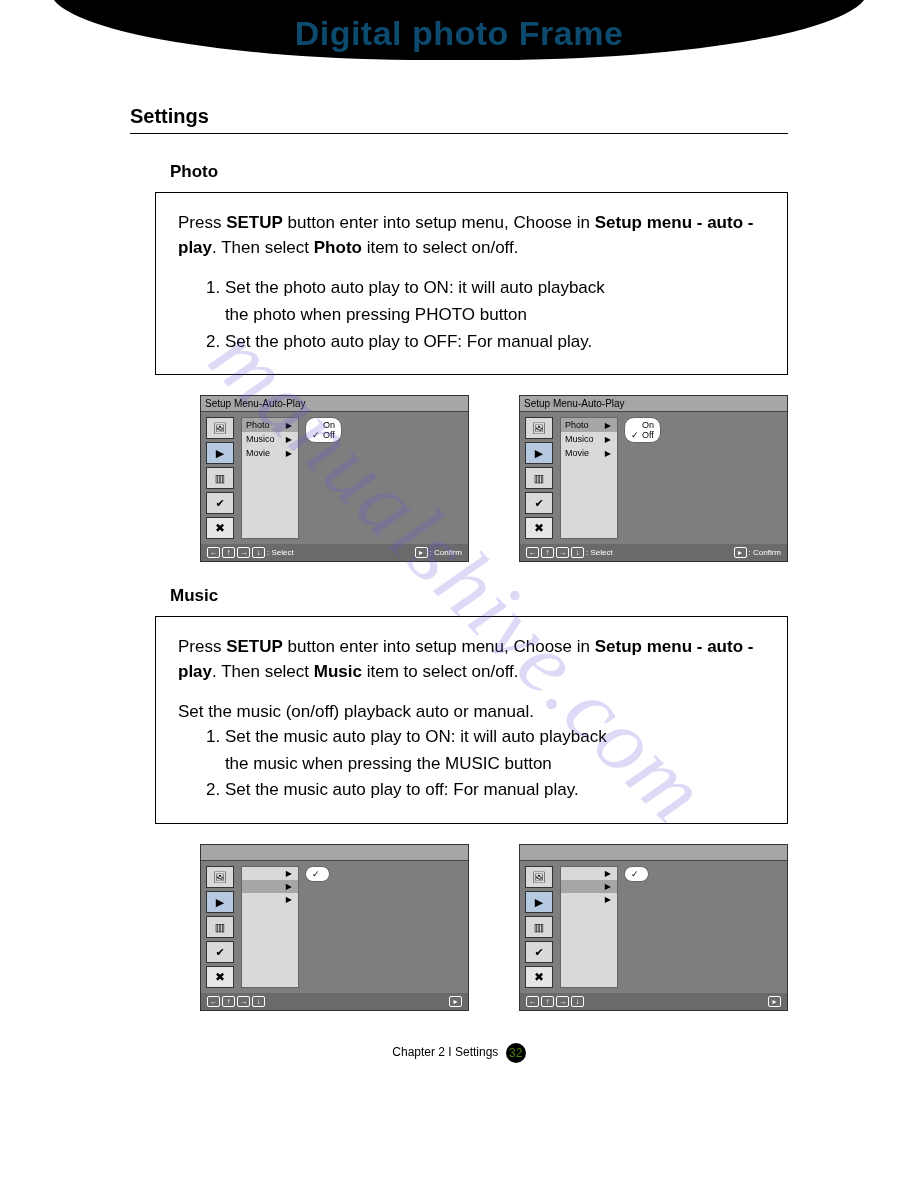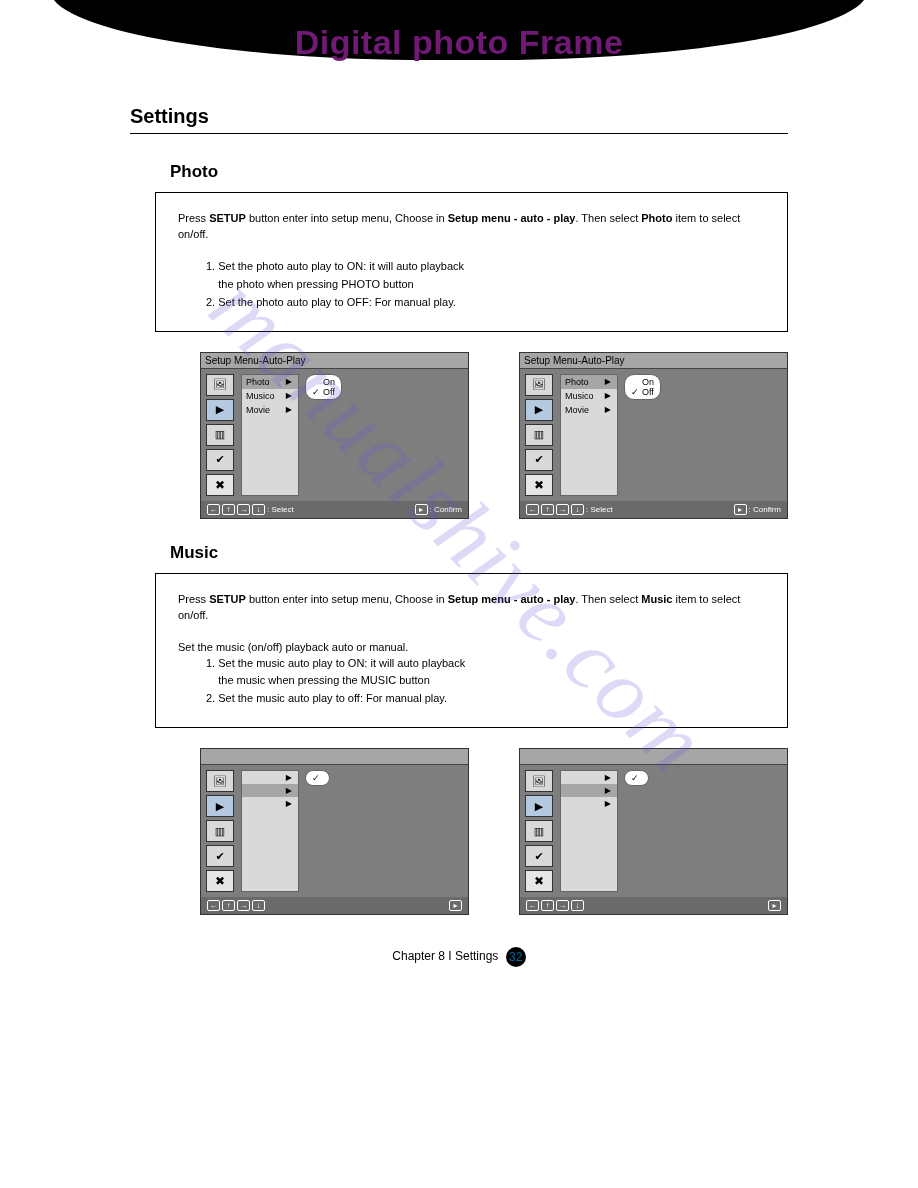--- a/index.html
+++ b/index.html
@@ -1,25 +1,25 @@
 <!DOCTYPE html>
 <html><head>
 <meta charset="utf-8">
 <style>
   * { box-sizing: border-box; margin: 0; padding: 0; }
   body { font-family: Arial, Helvetica, sans-serif; background: #fff; width: 918px; margin: 0 auto; color: #000; position: relative; }
   .page { padding: 0 50px 40px 50px; position: relative; }
   .banner { position: relative; height: 80px; margin-bottom: 18px; }
   .banner-bg { position: absolute; left: 0; top: -10px; width: 100%; height: 70px; background: #000; border-radius: 0 0 380px 380px / 0 0 70px 70px; }
-  .banner-title { position: absolute; top: 23px; left: 0; width: 100%; text-align: center; color: #701a75; font-size: 34px; font-weight: bold; letter-spacing: 0.5px; }
+  .banner-title { position: absolute; top: 14px; left: 0; width: 100%; text-align: center; color: #0c4a6e; font-size: 34px; font-weight: bold; letter-spacing: 0.5px; }
   .section-title { font-size: 20px; font-weight: bold; margin: 25px 0 5px 80px; }
   .hr { border-top: 1px solid #000; margin: 0 80px 28px 80px; }
   .subheading { font-size: 18px; font-weight: bold; margin: 0 0 18px 80px; }
   .block-label { font-size: 17px; font-weight: bold; margin: 14px 0 10px 120px; }
-  .textbox { border: 1px solid #000; margin: 0 80px 20px 105px; padding: 18px 22px 18px 22px; font-size: 11px; line-height: 1.45; }
+  .textbox { border: 1px solid #000; margin: 0 80px 20px 105px; padding: 18px 22px 18px 22px; font-size: 17px; line-height: 1.45; }
   .textbox p { margin-bottom: 16px; }
   .textbox ol { list-style: none; margin-left: 28px; }
   .textbox ol li { margin-bottom: 2px; }
   .bold { font-weight: bold; }
   .panel-row { display: flex; gap: 50px; margin: 0 80px 24px 150px; }
   .panel { width: 290px; background: #7e7e7e; border: 1px solid #333; padding: 0; display: flex; flex-direction: column; }
   .panel-title { background: #a6a6a6; color: #000; font-size: 10px; padding: 2px 4px; border-bottom: 1px solid #444; }
   .panel-body { display: flex; flex: 1; padding: 5px 5px 5px 5px; background: #7e7e7e; }
   .sidebar { width: 30px; display: flex; flex-direction: column; gap: 3px; margin-right: 5px; }
   .sidebar .sb-item { width: 28px; height: 22px; background: #d9d9d9; border: 1px solid #333; font-size: 10px; display: flex; align-items: center; justify-content: center; }
@@ -29,21 +29,21 @@
   .menu-item { font-size: 9px; padding: 2px 6px 2px 4px; width: 56px; display: flex; justify-content: space-between; align-items: center; }
   .menu-item.sel { background: #a6a6a6; }
   .menu-item .arrow { font-size: 8px; }
   .option-box { margin-left: 6px; background: #fff; border: 1px solid #666; padding: 2px 6px; font-size: 9px; height: fit-content; border-radius: 10px; }
   .option-box .opt { display: flex; align-items: center; gap: 3px; }
   .option-box .check { width: 8px; display: inline-block; }
   .panel-footer { background: #6a6a6a; color: #fff; font-size: 8px; padding: 3px 6px; display: flex; justify-content: space-between; align-items: center; }
   .footer-arrows { display: flex; gap: 2px; align-items: center; }
   .footer-arrows .ab { width: 13px; height: 11px; border: 1px solid #fff; border-radius: 2px; display: flex; align-items: center; justify-content: center; font-size: 8px; }
   .page-footer { text-align: center; font-size: 12px; margin-top: 32px; }
-  .page-num { display: inline-block; width: 20px; height: 20px; background: #000; color: #0369a1; border-radius: 50%; line-height: 20px; text-align: center; margin-left: 4px; font-size: 12px; vertical-align: middle; }
+  .page-num { display: inline-block; width: 20px; height: 20px; background: #000; color: #4d7c0f; border-radius: 50%; line-height: 20px; text-align: center; margin-left: 4px; font-size: 12px; vertical-align: middle; }
   .watermark { position: absolute; left: 50%; top: 52%; transform: translate(-50%, -50%) rotate(45deg); font-size: 90px; color: rgba(105, 80, 220, 0.22); font-style: italic; letter-spacing: 2px; pointer-events: none; white-space: nowrap; font-family: Georgia, serif; }
   .sb-icon { font-size: 11px; }
 </style>
 </head>
 <body>
 
 <div class="page">
 
   <div class="banner">
     <div class="banner-bg"></div>
@@ -307,19 +307,19 @@
           <span class="ab">↓</span>
         </div>
         <div class="footer-arrows">
           <span class="ab">▸</span>
         </div>
       </div>
     </div>
   </div>
 
   <div class="page-footer">
-    <span>Chapter 8 I Settings</span>
+    <span>Chapter 2 I Settings</span>
     <span class="page-num">32</span>
   </div>
 
   <div class="watermark">manualshive.com</div>
 
 </div>
 
 </body></html>

